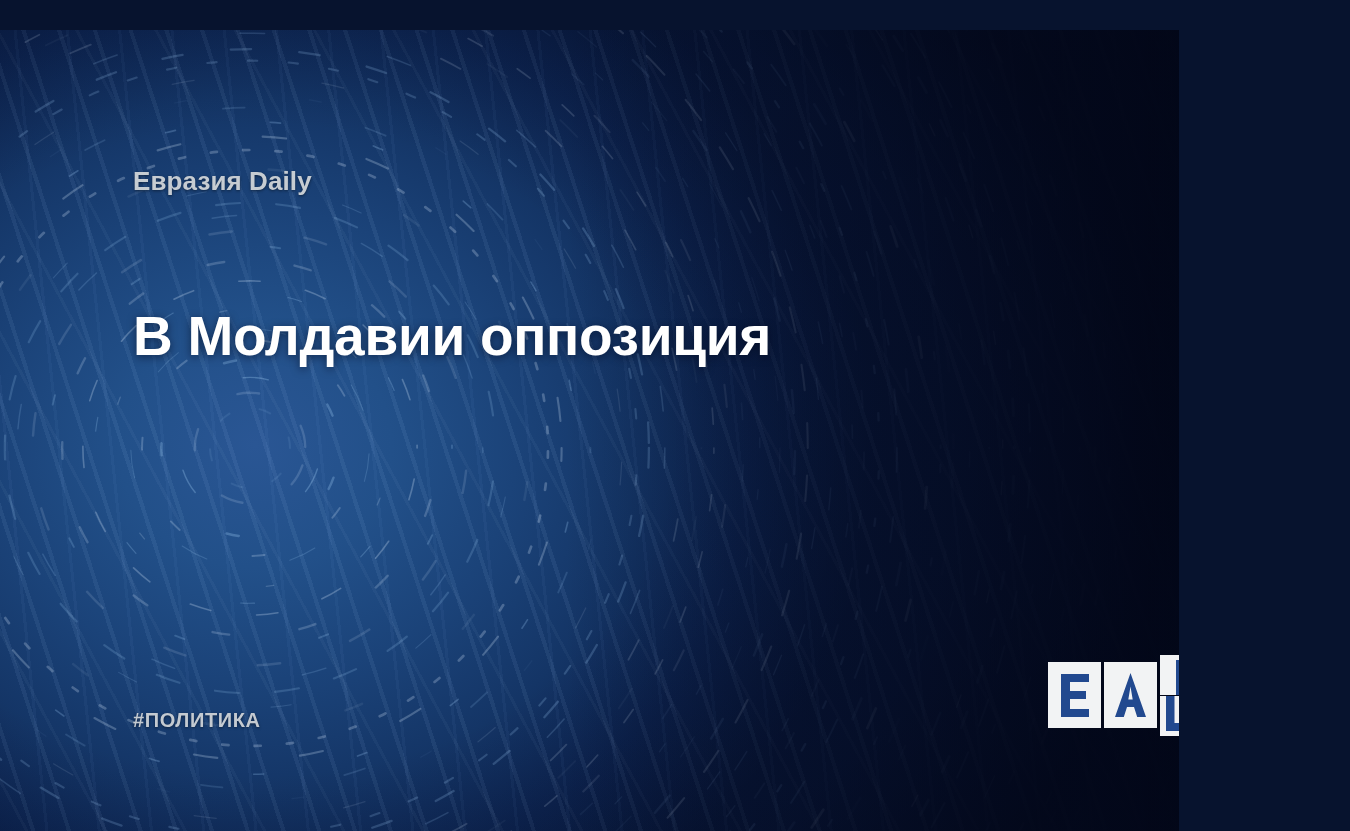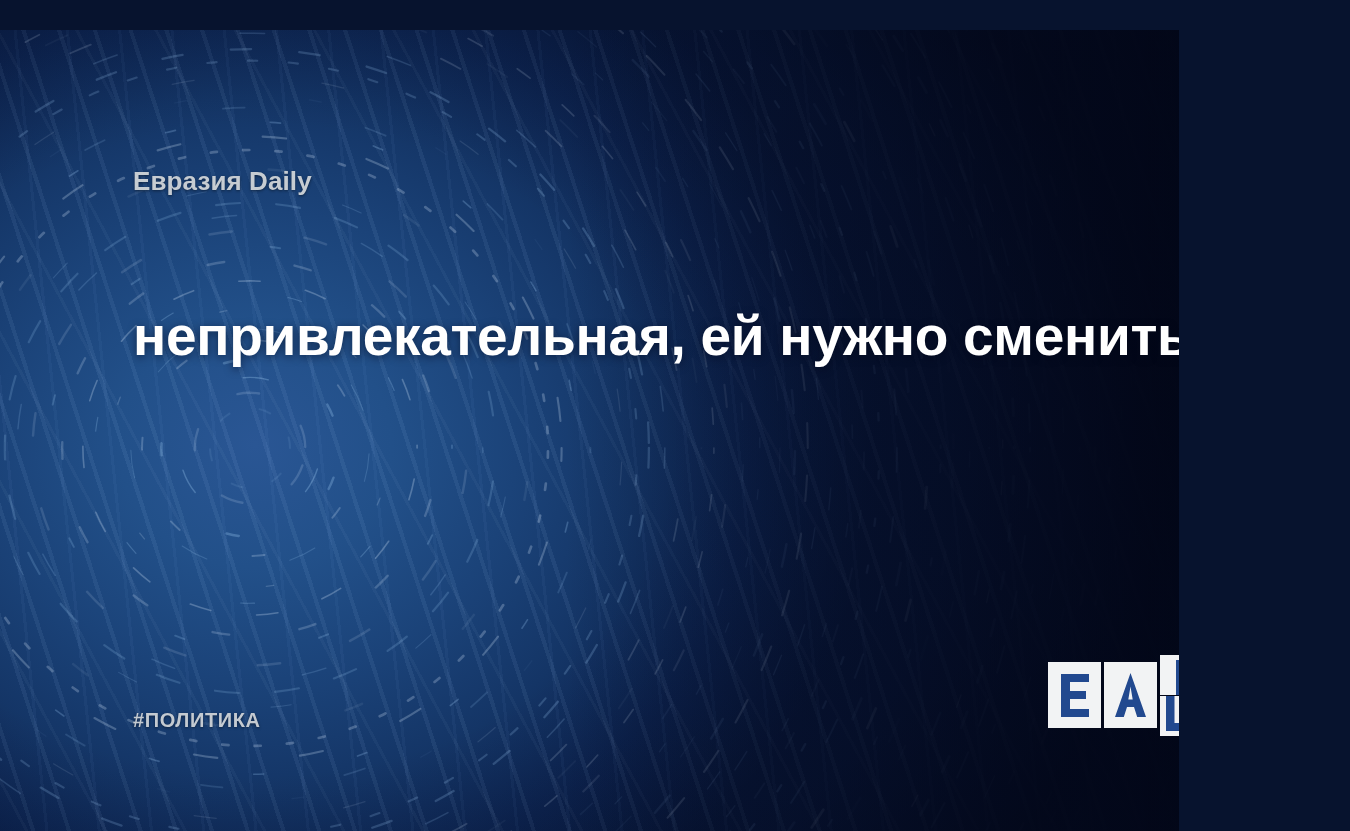--- a/index.html
+++ b/index.html
@@ -233,21 +233,21 @@
   </svg>
 
   <div class="bg-darkright"></div>
   <div class="bg-vig"></div>
 
   <div id="outlet">
     <div class="txt">Евразия Daily</div>
   </div>
 
   <div id="headline">
-    <div class="hline">непривлекательная, ей нужно сменить</div>
+    <div class="hline">В Молдавии оппозиция</div>
   </div>
 
   <div id="tag">
     <div class="txt">#ПОЛИТИКА</div>
   </div>
 
   <div id="mark">
     <div class="tile tile-e">
       <svg width="53" height="66" viewBox="0 0 53 66" aria-hidden="true">
         <path d="M13 12 H41 V20 H22 V29 H38 V37 H22 V47 H41 V55 H13 Z" fill="#22498f"></path>

